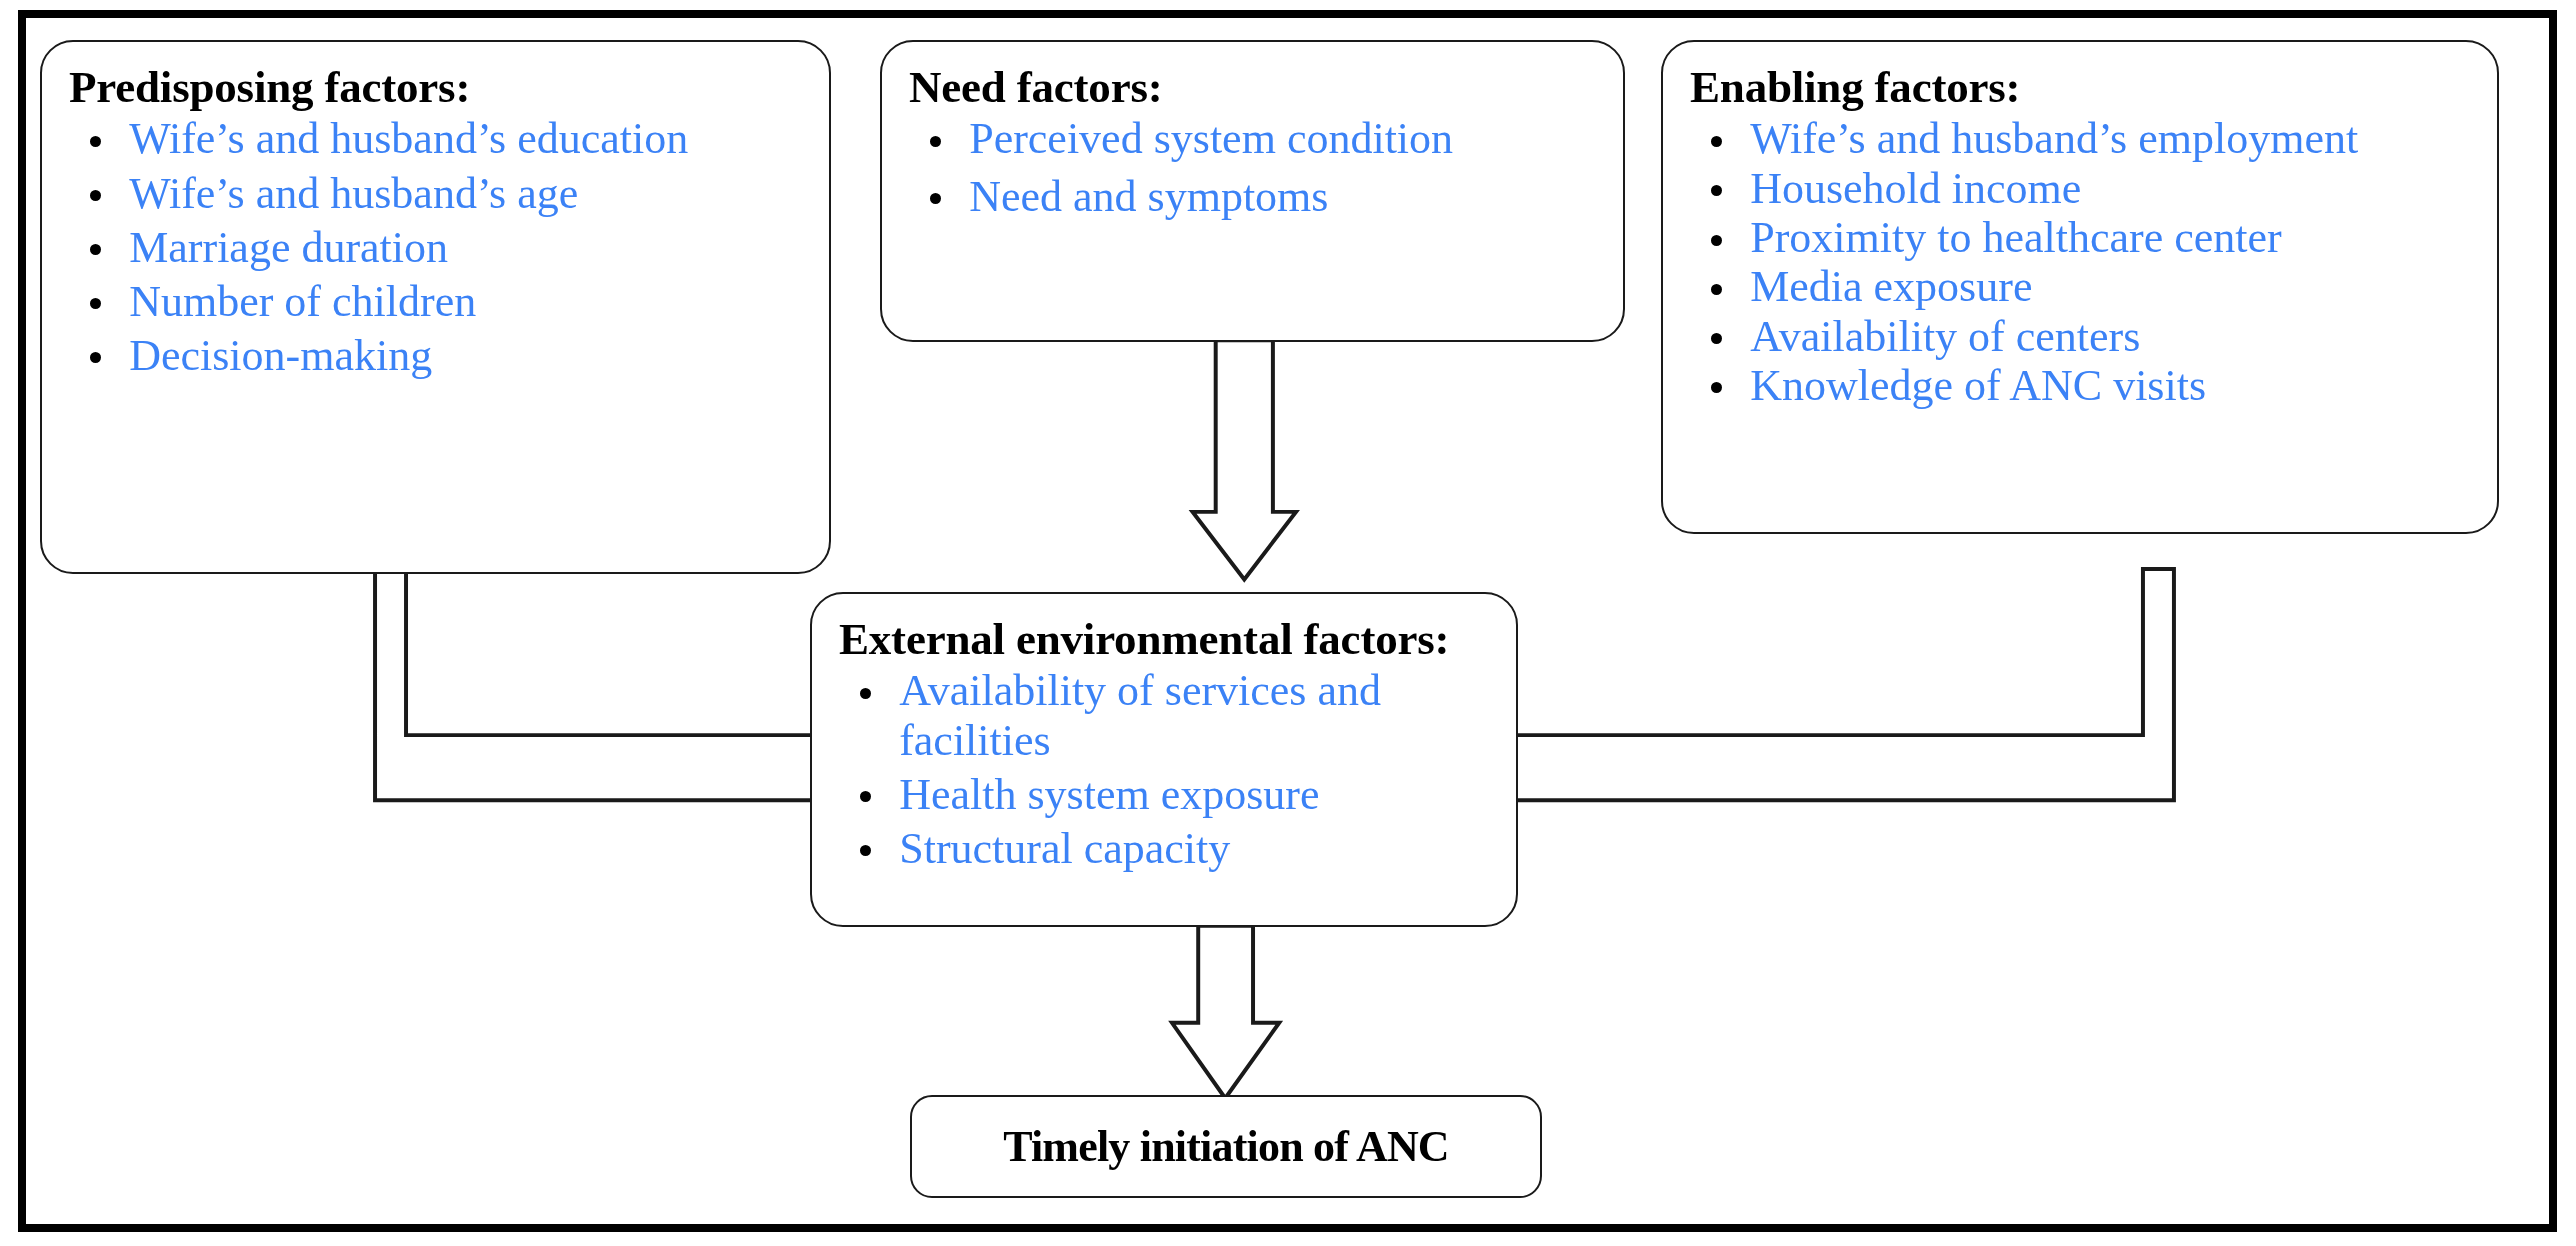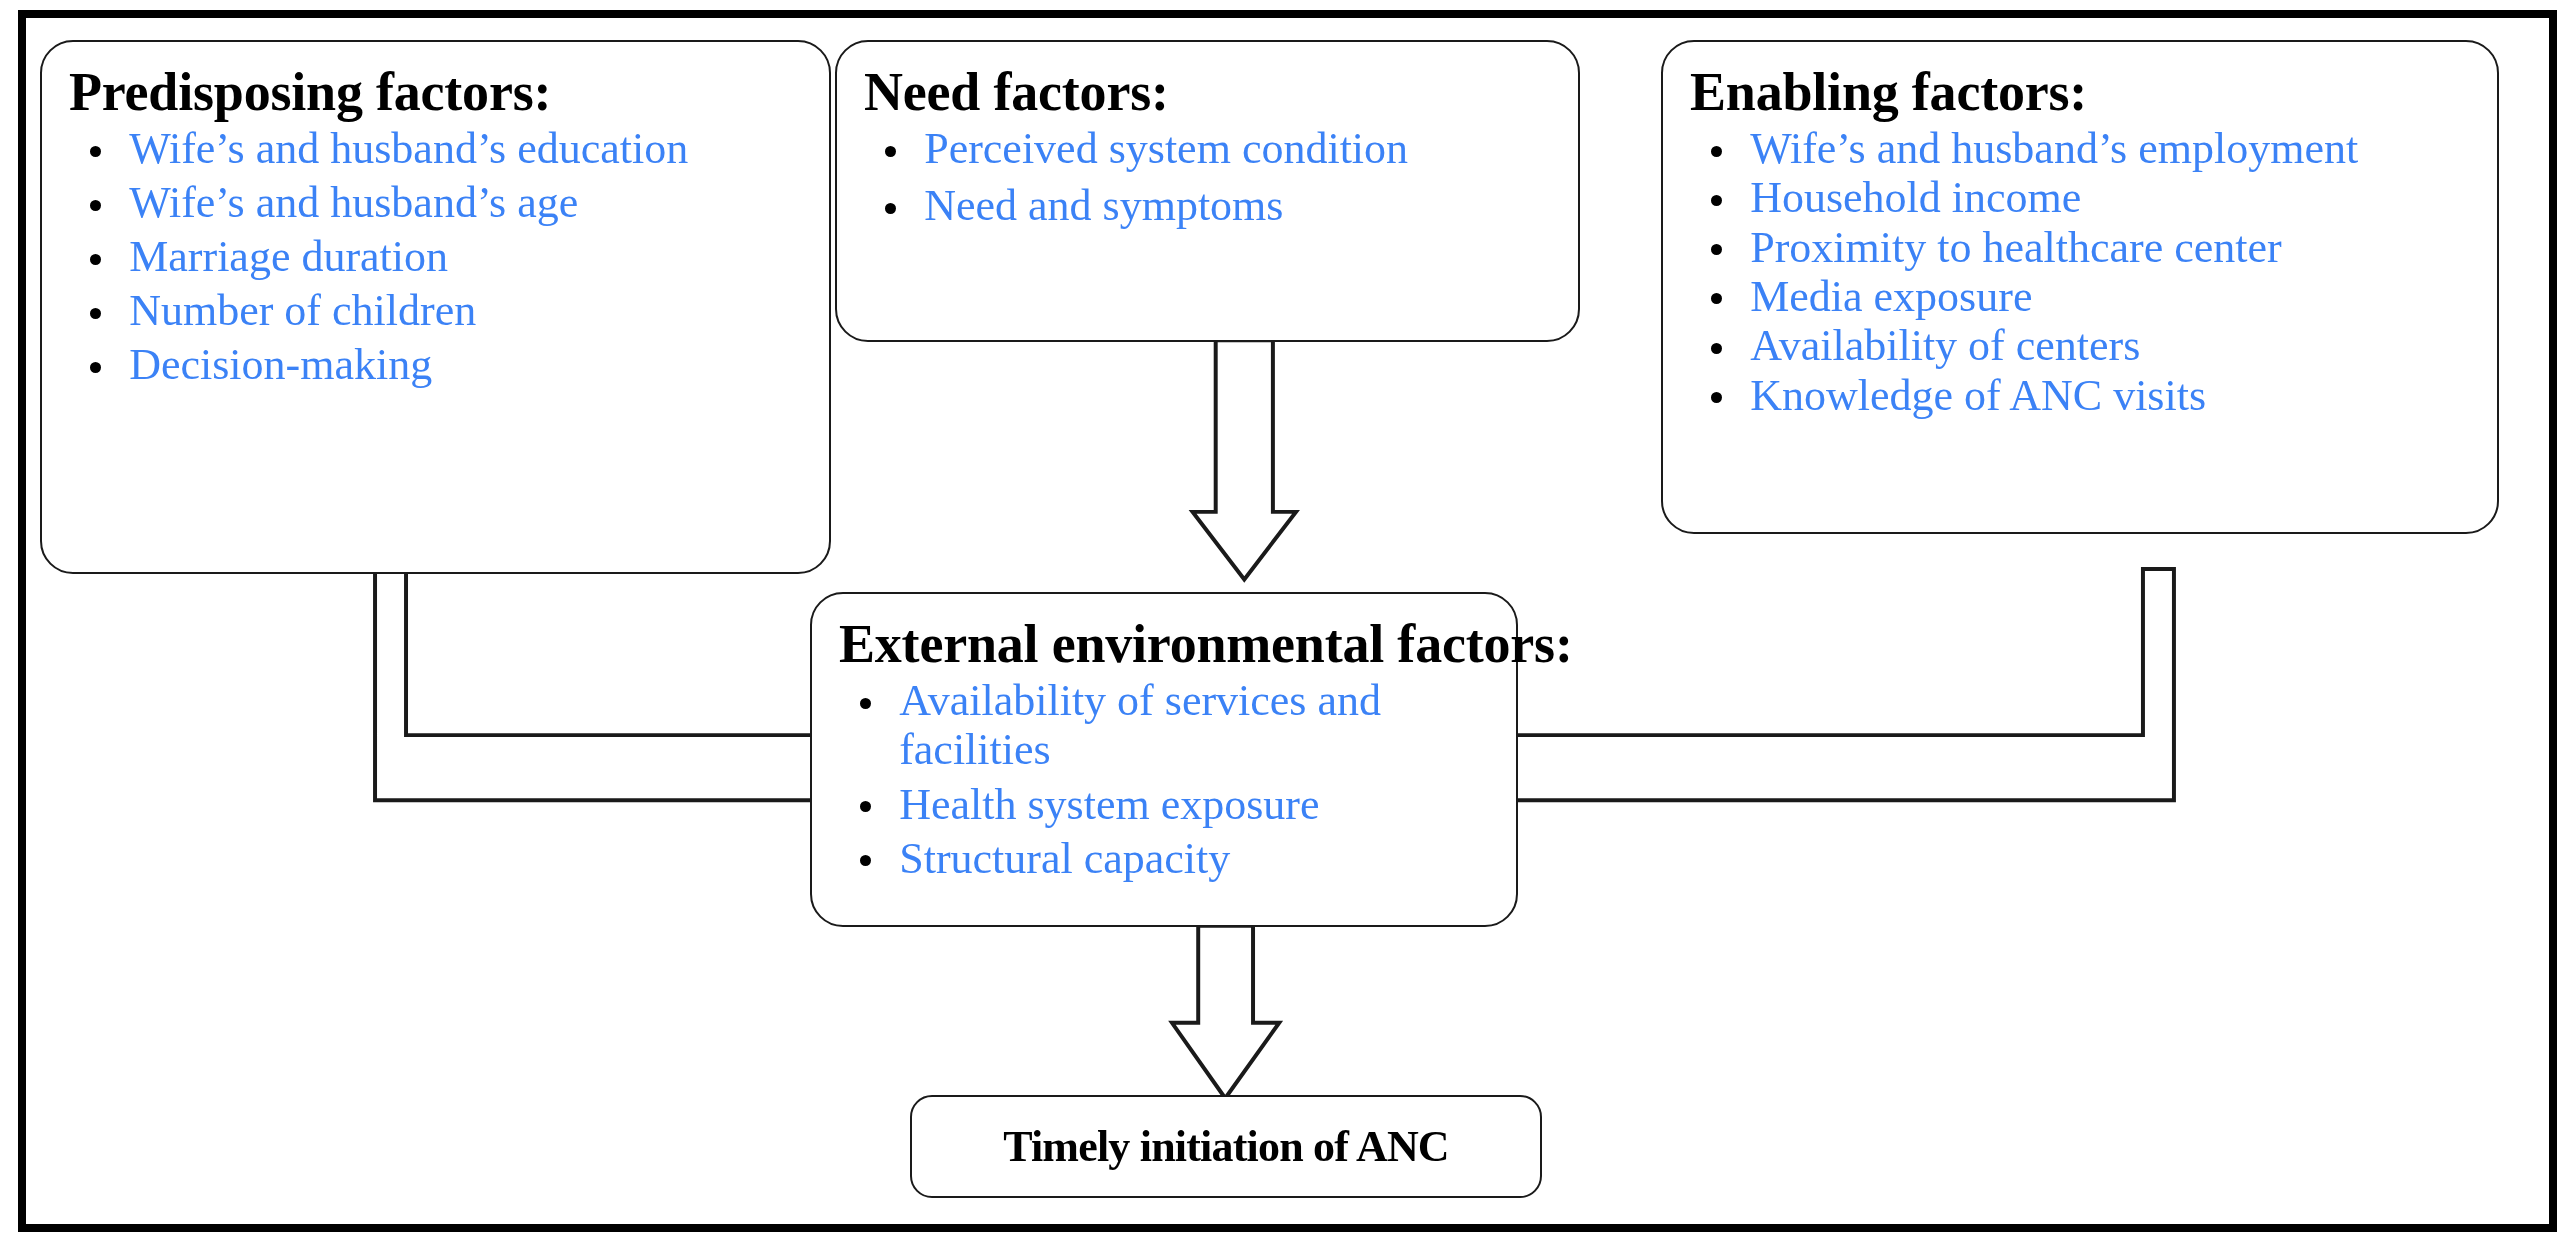--- a/index.html
+++ b/index.html
@@ -47,21 +47,21 @@
     border: 2.4px solid #1a1a1a;
     border-radius: 33px;
   }
 
   .node-inner {
     padding: 20.7px 17.5px 14.3px 27px;
   }
 
   .node-title {
     font-weight: bold;
-    font-size: 54px;
+    font-size: 45px;
     line-height: 1.08;
     color: #000000;
     letter-spacing: -0.2px;
     white-space: nowrap;
   }
 
   ul.bullets {
     list-style: none;
     margin: 3.2px 0 0 0;
     padding: 0 0 0 3.2px;
@@ -86,21 +86,21 @@
     background: #000000;
     border-radius: 50%;
   }
 
   
   #node-predisposing {
     left: 40px;  top: 40px;
     width: 791px; height: 534px;
   }
   #node-need {
-    left: 835px; top: 40px;
+    left: 880px; top: 40px;
     width: 745px; height: 302px;
   }
   #node-enabling {
     left: 1661px; top: 40px;
     width: 838px; height: 494px;
   }
   #node-external {
     left: 810px; top: 592px;
     width: 708px; height: 335px;
   }

